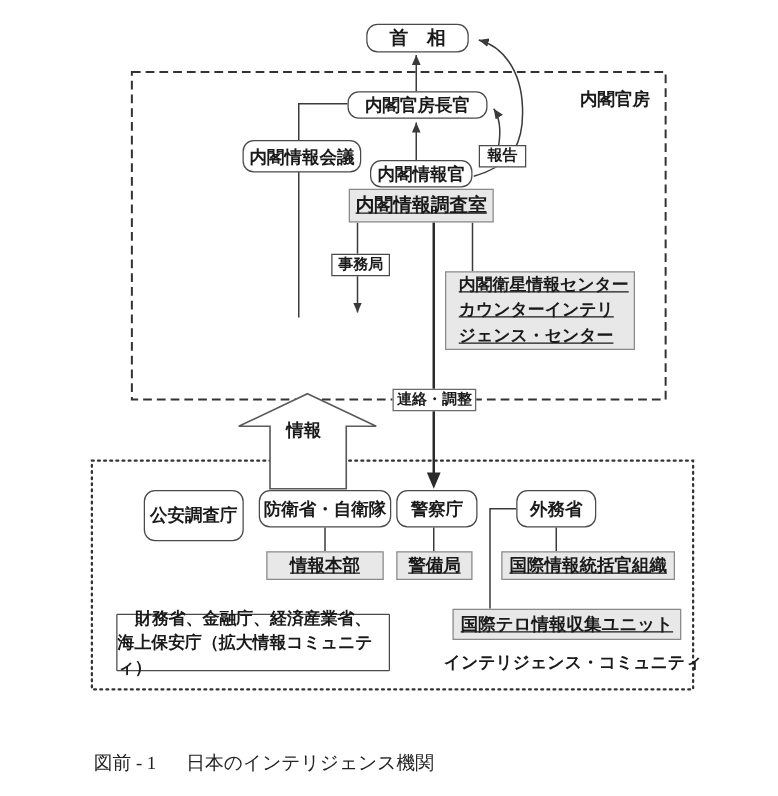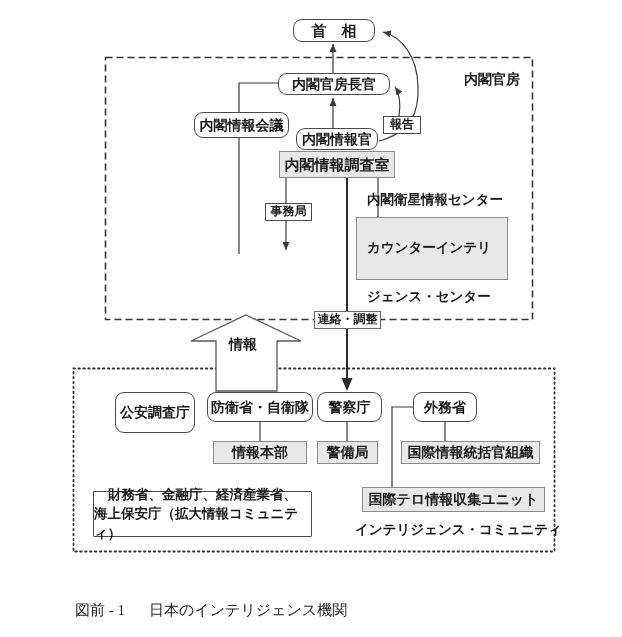--- a/index.html
+++ b/index.html
@@ -13,24 +13,24 @@
   }
   #wires{position:absolute;left:0;top:0;width:622px;height:637px;}
   .box{
     position:absolute;box-sizing:border-box;
     display:flex;align-items:center;justify-content:center;
     background:#ffffff;border:1.3px solid #4a4a4a;
     font-size:14px;font-weight:600;line-height:1.15;
     white-space:nowrap;
   }
   .rounded{border-radius:9px;}
-  .gray{background:#e8e8e8;border-color:#8a8a8a;}
+  .gray{background:#e8e8e8;border-color:#8a8a8a;text-decoration:underline;}
   .small{font-size:12px;font-weight:600;}
   .multiline{flex-direction:column;white-space:normal;}
-  .leftalign{align-items:flex-start;justify-content:center;padding-left:10px;gap:28px;}
+  .leftalign{align-items:flex-start;justify-content:center;padding-left:10px;}
   .label{position:absolute;font-size:14px;font-weight:600;white-space:nowrap;}
   .caption{
     position:absolute;left:75px;top:601px;
     font-family:"Liberation Serif","DejaVu Serif",serif;
     font-size:15px;font-weight:400;color:#222;white-space:nowrap;
   }
   .caption .cap-label{margin-right:24px;}
 </style>
 </head>
 <body>

